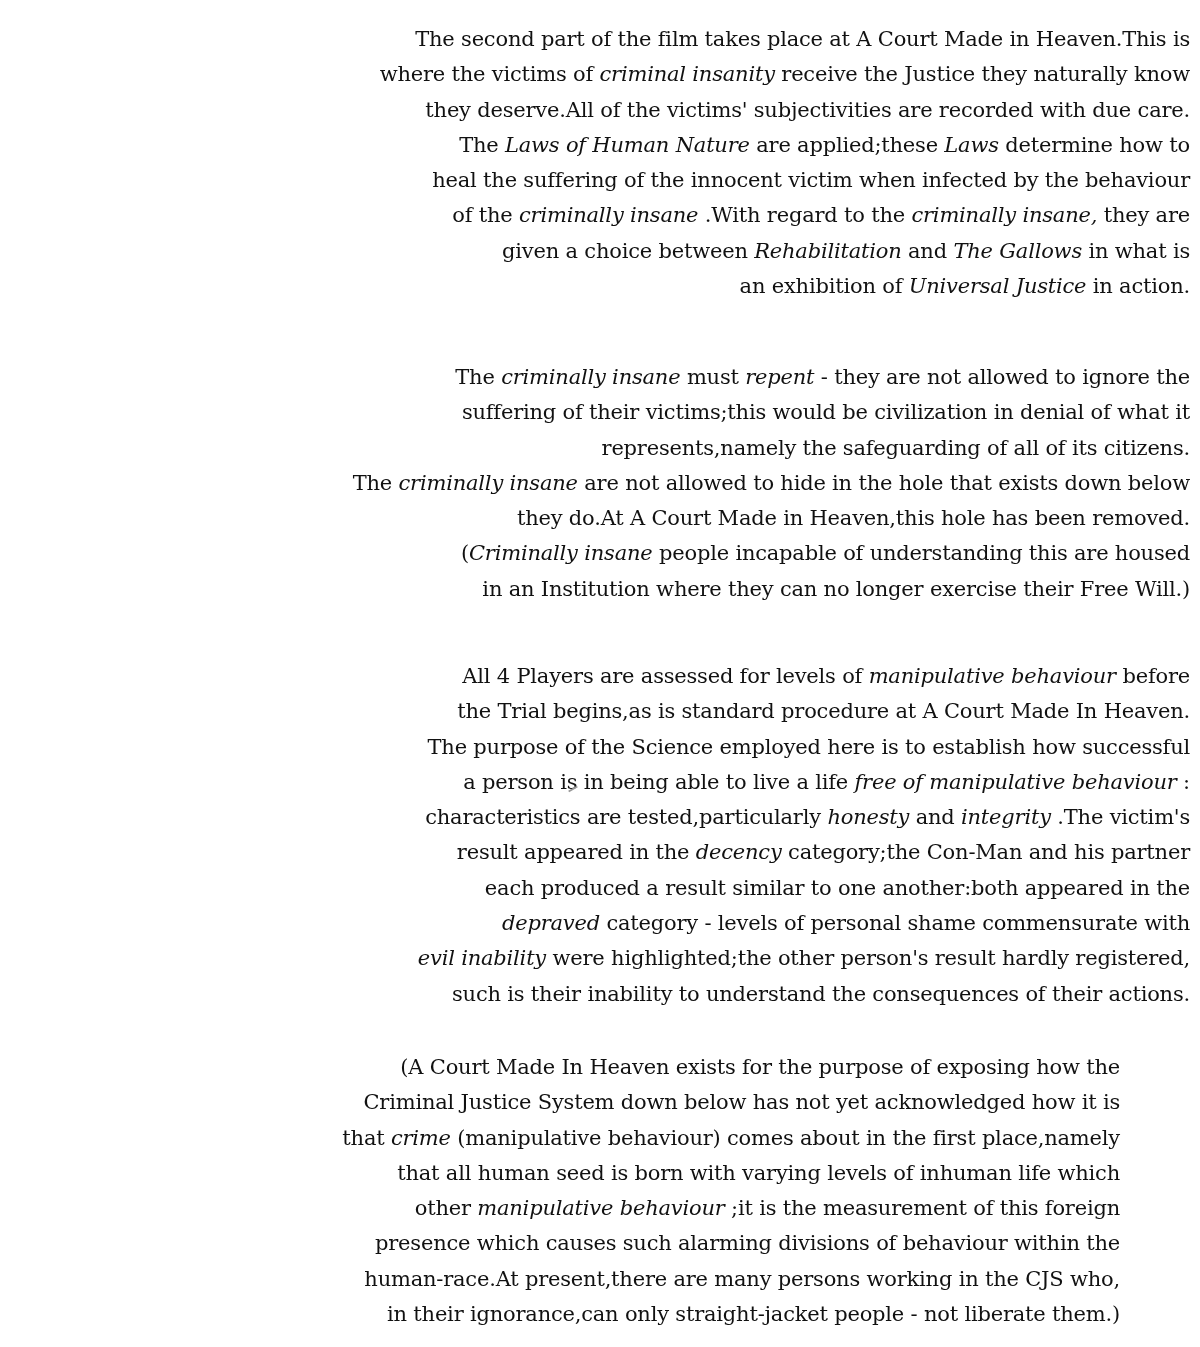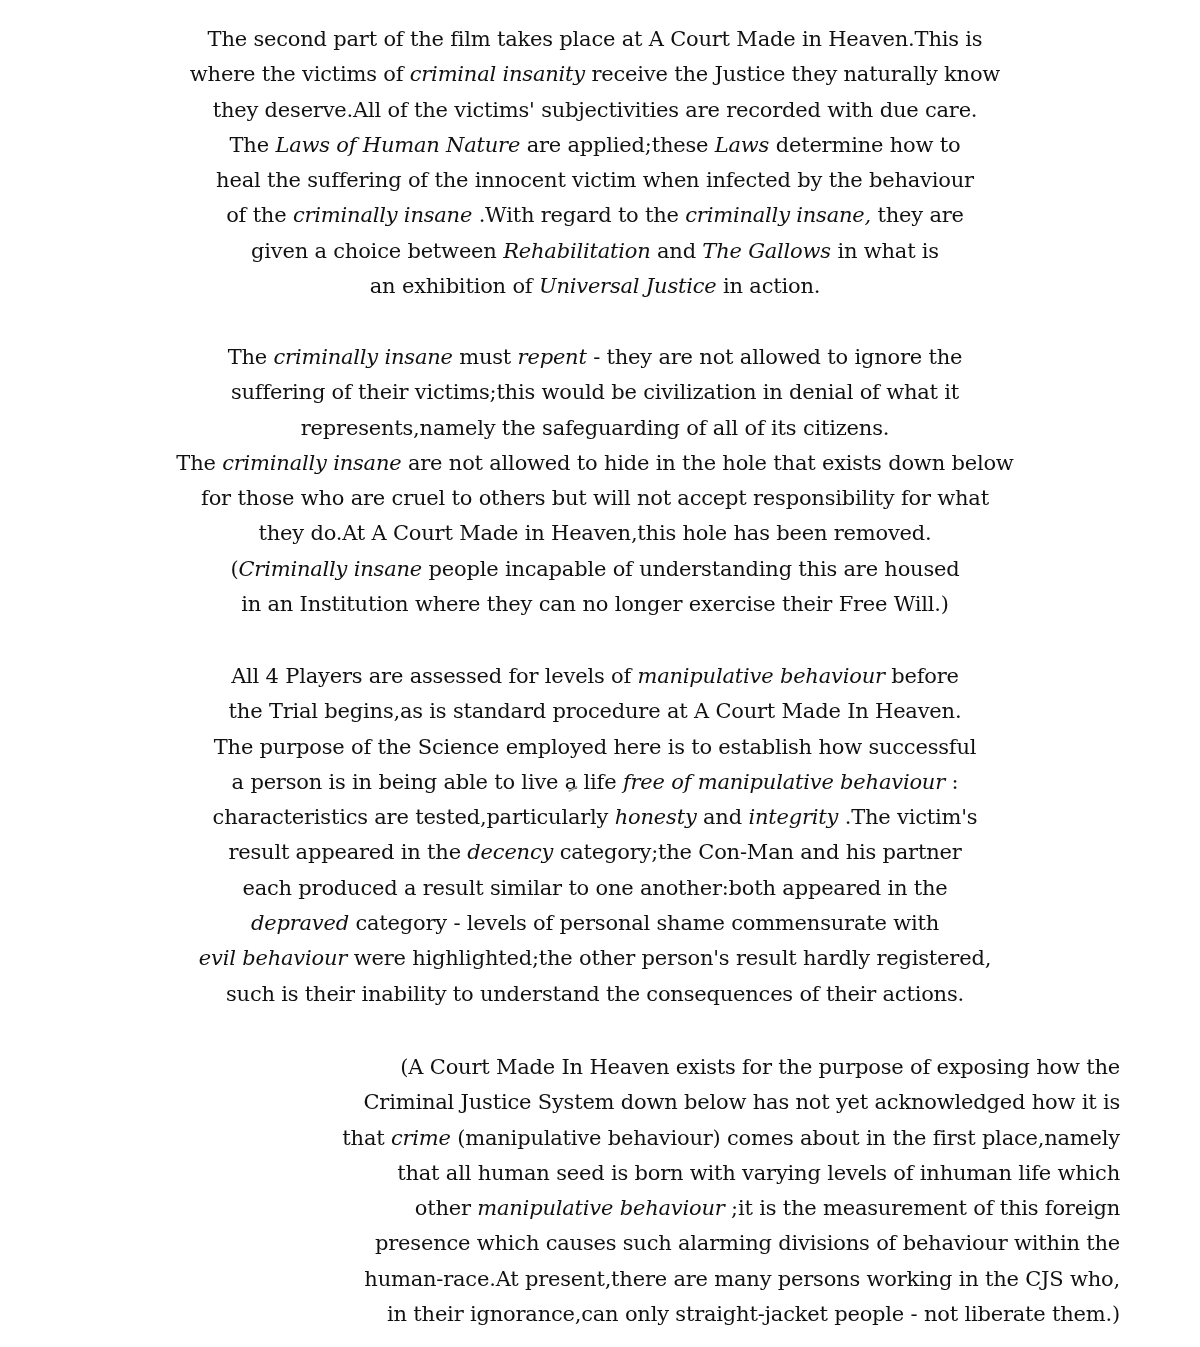--- a/index.html
+++ b/index.html
@@ -7,21 +7,21 @@
   .page {
     position: absolute; left: 0; top: 0; width: 1200px; height: 1347px;
     font-family: "DejaVu Serif", "Liberation Serif", serif;
     color: #111111;
     font-size: 21px;
     letter-spacing: -0.2px;
   }
   .para { position: absolute; left: 0; width: 1200px; }
   .line {
     height: 35.3px; line-height: 35.3px; white-space: nowrap;
-    text-align: center; padding-right: 10px;
+    text-align: right; padding-right: 10px;
   }
   .line em { }
   .note { position: absolute; left: 220px; width: 900px; }
   .note .line { text-align: right; padding-right: 0; }
   .tick {
     position: absolute; left: 568px; top: 788px; width: 10px; height: 2px;
     background: #999; transform: rotate(-30deg);
   }
 </style>
 </head>
@@ -31,40 +31,39 @@
   <div class="para" style="top:22px;">
       <div class="line"><span>The second part of the film takes place at A Court Made in Heaven.This is</span></div>
       <div class="line"><span>where the victims of </span><em>criminal insanity</em><span> receive the Justice they naturally know</span></div>
       <div class="line"><span>they deserve.All of the victims' subjectivities are recorded with due care.</span></div>
       <div class="line"><span>The </span><em>Laws of Human Nature</em><span> are applied;these </span><em>Laws</em><span> determine how to</span></div>
       <div class="line"><span>heal the suffering of the innocent victim when infected by the behaviour</span></div>
       <div class="line"><span>of the </span><em>criminally insane</em><span> .With regard to the </span><em>criminally insane,</em><span> they are</span></div>
       <div class="line"><span>given a choice between </span><em>Rehabilitation</em><span> and </span><em>The Gallows</em><span> in what is</span></div>
       <div class="line"><span>an exhibition of </span><em>Universal Justice</em><span> in action.</span></div>
     </div>
-  <div class="para" style="top:340px;">
+  <div class="para" style="top:360px;">
       <div class="line"><span>The </span><em>criminally insane</em><span> must </span><em>repent</em><span> - they are not allowed to ignore the</span></div>
       <div class="line"><span>suffering of their victims;this would be civilization in denial of what it</span></div>
       <div class="line"><span>represents,namely the safeguarding of all of its citizens.</span></div>
       <div class="line"><span>The </span><em>criminally insane</em><span> are not allowed to hide in the hole that exists down below</span></div>
-      <div class="line"><span>for those who are cruel to others but will not accept responsibility for what</span></div>
       <div class="line"><span>they do.At A Court Made in Heaven,this hole has been removed.</span></div>
       <div class="line"><span>(</span><em>Criminally insane</em><span> people incapable of understanding this are housed</span></div>
       <div class="line"><span>in an Institution where they can no longer exercise their Free Will.)</span></div>
     </div>
   <div class="para" style="top:659px;">
       <div class="line"><span>All 4 Players are assessed for levels of </span><em>manipulative behaviour</em><span> before</span></div>
       <div class="line"><span>the Trial begins,as is standard procedure at A Court Made In Heaven.</span></div>
       <div class="line"><span>The purpose of the Science employed here is to establish how successful</span></div>
       <div class="line"><span>a person is in being able to live a life </span><em>free of manipulative behaviour</em><span> :</span></div>
       <div class="line"><span>characteristics are tested,particularly </span><em>honesty</em><span> and </span><em>integrity</em><span> .The victim's</span></div>
       <div class="line"><span>result appeared in the </span><em>decency</em><span> category;the Con-Man and his partner</span></div>
       <div class="line"><span>each produced a result similar to one another:both appeared in the</span></div>
       <div class="line"><em>depraved</em><span> category - levels of personal shame commensurate with</span></div>
-      <div class="line"><em>evil behaviour</em><span> were highlighted;the other person's result hardly registered,</span></div>
+      <div class="line"><em>evil inability</em><span> were highlighted;the other person's result hardly registered,</span></div>
       <div class="line"><span>such is their inability to understand the consequences of their actions.</span></div>
     </div>
   <div class="note" style="top:1050px;">
       <div class="line"><span>(A Court Made In Heaven exists for the purpose of exposing how the</span></div>
       <div class="line"><span>Criminal Justice System down below has not yet acknowledged how it is</span></div>
       <div class="line"><span>that </span><em>crime</em><span> (manipulative behaviour) comes about in the first place,namely</span></div>
       <div class="line"><span>that all human seed is born with varying levels of inhuman life which</span></div>
       <div class="line"><span>other </span><em>manipulative behaviour</em><span> ;it is the measurement of this foreign</span></div>
       <div class="line"><span>presence which causes such alarming divisions of behaviour within the</span></div>
       <div class="line"><span>human-race.At present,there are many persons working in the CJS who,</span></div>

